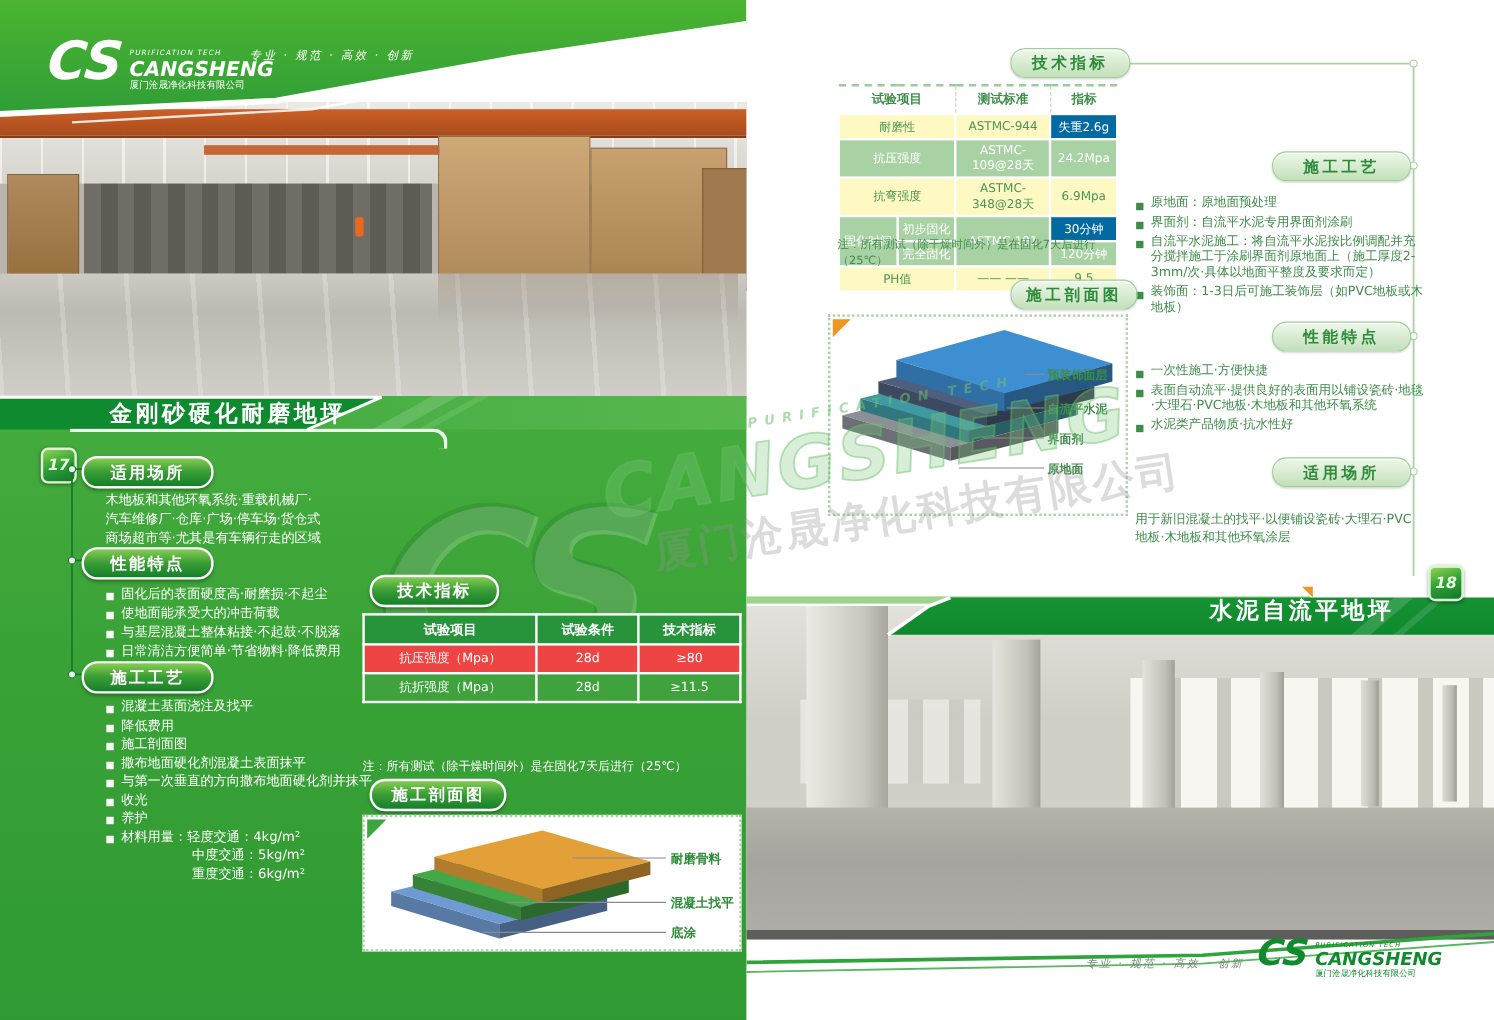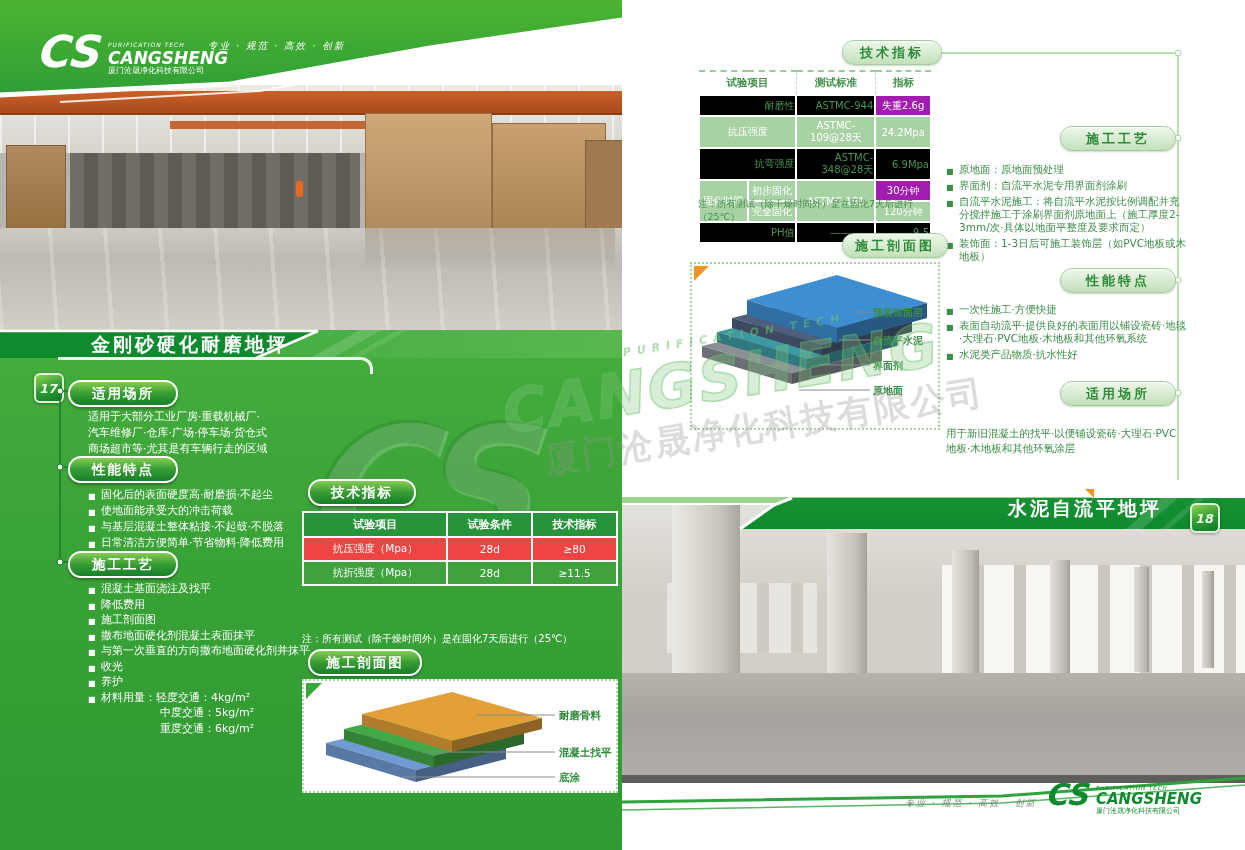--- a/index.html
+++ b/index.html
@@ -30,23 +30,23 @@
   .ltable th,.ltable td{border:2px solid #fff;padding:4px 2px;}
   .ltable th{background:#27933a;font-size:11px;font-weight:bold;}
   .ltable tr.o td{background:#ef4444;}
   .ltable tr.e td{background:#3fa23c;}
   
   .rtable{border-collapse:collapse;width:234px;font-size:10px;text-align:center;}
   .rtable th{color:#3f8f4a;font-weight:bold;border-top:2px dashed #99cc99;border-bottom:2px dashed #99cc99;
              border-left:1px dashed #bbddbb;padding:4px 1px;background:#fff;font-size:10.5px;}
   .rtable th:first-child{border-left:none;}
   .rtable td{border:2px solid #fff;padding:2.5px 1px;}
-  .rtable .lt{background:#000000;color:#4b9455;text-align:right;}
+  .rtable .lt{background:#fef9c3;color:#4b9455;}
   .rtable .md{background:#a9d2a4;color:#ffffff;}
-  .rtable .md2{background:#a21caf;color:#ffffff;}
+  .rtable .md2{background:#0369a1;color:#ffffff;}
   .dotpanel{background:#fff;border:2px dotted #a9d3a4;box-sizing:border-box;}
   .cornerG{position:absolute;left:2px;top:2px;width:0;height:0;border-top:16px solid #3aa63c;border-right:16px solid transparent;}
   .cornerO{position:absolute;left:2px;top:2px;width:0;height:0;border-top:15px solid #ef9523;border-right:15px solid transparent;}
   svg text{font-family:"DejaVu Sans","Liberation Sans",sans-serif;}
   .dark{filter:brightness(.78);}
   .darker{filter:brightness(.62);}
   .lbl{fill:#2e8b3a;font-size:10.5px;font-weight:bold;}
   .lblR{fill:#3e8c4a;font-size:10px;font-weight:bold;}
   .ldr{stroke:#8a8a8a;stroke-width:1;}
   
@@ -127,21 +127,21 @@
     <line x1="12" y1="14" x2="12" y2="192" stroke="#177c2c" stroke-width="1.5"></line>
     <line x1="12" y1="19" x2="22" y2="19" stroke="#177c2c" stroke-width="1.5"></line>
     <line x1="12" y1="95" x2="22" y2="95" stroke="#177c2c" stroke-width="1.5"></line>
     <line x1="12" y1="190" x2="22" y2="190" stroke="#177c2c" stroke-width="1.5"></line>
     <circle cx="12" cy="19" r="3" fill="#eaf5e6" stroke="#177c2c"></circle>
     <circle cx="12" cy="95" r="3" fill="#eaf5e6" stroke="#177c2c"></circle>
     <circle cx="12" cy="190" r="3" fill="#eaf5e6" stroke="#177c2c"></circle>
   </svg>
 
   <div class="abs pillD" style="left:68px;top:380px;width:106px;">适用场所</div>
-  <div class="abs wtxt" style="left:88px;top:409px;width:182px;font-size:11px;line-height:16px;">适用于大部分工业厂房·重载机械厂·汽车维修厂·仓库·广场·停车场·货仓式商场超市等·尤其是有车辆行走的区域</div>
+  <div class="abs wtxt" style="left:88px;top:409px;width:182px;font-size:11px;line-height:16px;">木地板和其他环氧系统·重载机械厂·汽车维修厂·仓库·广场·停车场·货仓式商场超市等·尤其是有车辆行走的区域</div>
 
   <div class="abs pillD" style="left:68px;top:456px;width:106px;">性能特点</div>
   <div class="abs wtxt" style="left:88px;top:488px;width:235px;font-size:11px;line-height:13px;">
     <div class="b"><span class="sq">■</span><span>固化后的表面硬度高·耐磨损·不起尘</span></div>
     <div class="b"><span class="sq">■</span><span>使地面能承受大的冲击荷载</span></div>
     <div class="b"><span class="sq">■</span><span>与基层混凝土整体粘接·不起鼓·不脱落</span></div>
     <div class="b"><span class="sq">■</span><span>日常清洁方便简单·节省物料·降低费用</span></div>
   </div>
 
   <div class="abs pillD" style="left:68px;top:551px;width:106px;">施工工艺</div>
@@ -327,21 +327,21 @@
           <stop offset="1" stop-color="#0e8a2e"></stop>
       </linearGradient>
     </defs>
     <polygon points="170,9 623,9 623,40 118,40 152,16" fill="url(#tg2)"></polygon>
     <polyline points="118,40 152,16 170,9" fill="none" stroke="#ffffff" stroke-width="3"></polyline>
     <polygon points="540,9 556,9 520,40 504,40" fill="#ffffff" opacity=".15"></polygon>
     <polygon points="575,9 583,9 547,40 539,40" fill="#ffffff" opacity=".12"></polygon>
   </svg>
   <div class="abs" style="left:1085px;top:489px;width:0;height:0;border-top:9px solid #ef9523;border-left:9px solid transparent;"></div>
   <div class="abs wtxt" style="left:985px;top:496px;width:200px;text-align:center;font-size:19px;font-weight:bold;letter-spacing:3px;">水泥自流平地坪</div>
-  <div class="abs badge" style="left:1190px;top:471px;margin-top:32px;">18</div>
+  <div class="abs badge" style="left:1190px;top:471px;">18</div>
 
   <svg class="abs" style="left:622px;top:772px" width="623" height="78" viewBox="0 0 623 78">
     <polyline points="0,30 380,24 623,6" fill="none" stroke="#2fa43c" stroke-width="3"></polyline>
     <polyline points="0,38 380,31 623,13" fill="none" stroke="#2fa43c" stroke-width="1.5" opacity=".8"></polyline>
   </svg>
   <div class="abs" style="left:905px;top:797px;font-size:9px;font-style:italic;letter-spacing:2px;color:#7a8a7a;">专业 · 规范 · 高效 · 创新</div>
   <div class="abs logoCS" style="left:1048px;top:780px;font-size:30px;color:#118a2f;">CS</div>
   <div class="abs lstack" style="left:1096px;top:785px;color:#118a2f;">
     <div style="font-size:5.5px;font-style:italic;letter-spacing:1px;">PURIFICATION TECH</div>
     <div style="font-size:15px;font-weight:bold;font-style:italic;">CANGSHENG</div>

